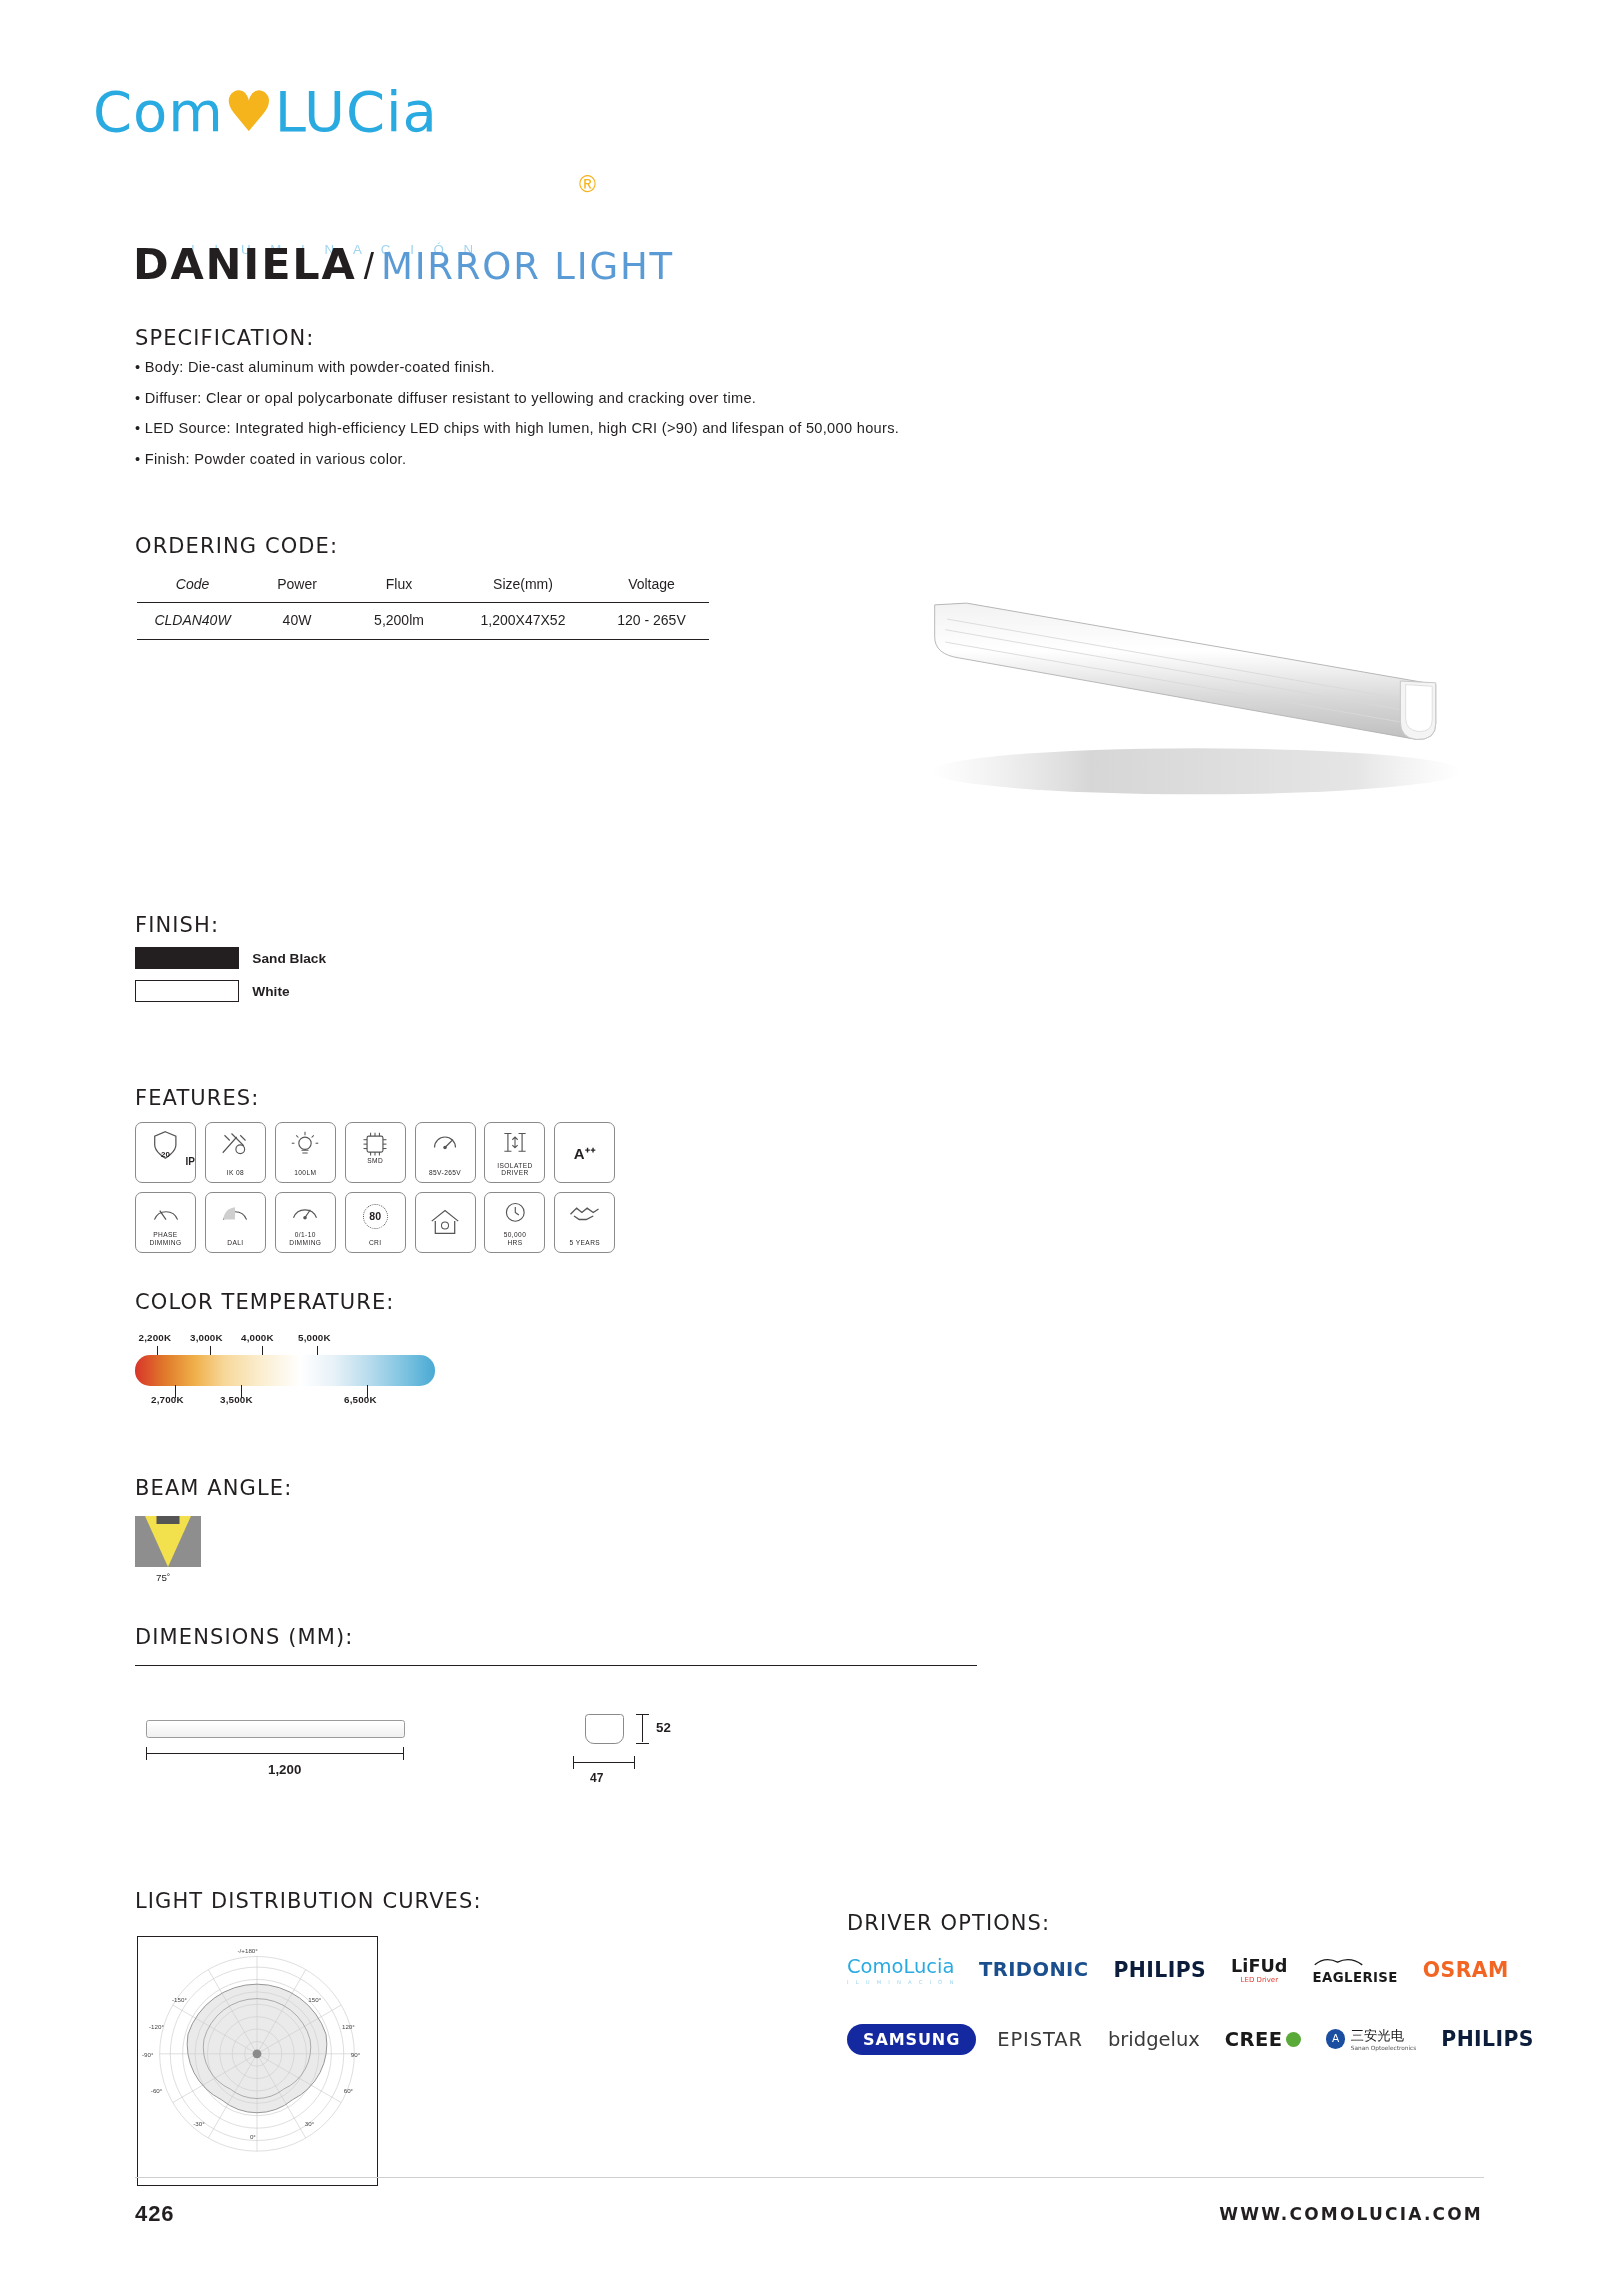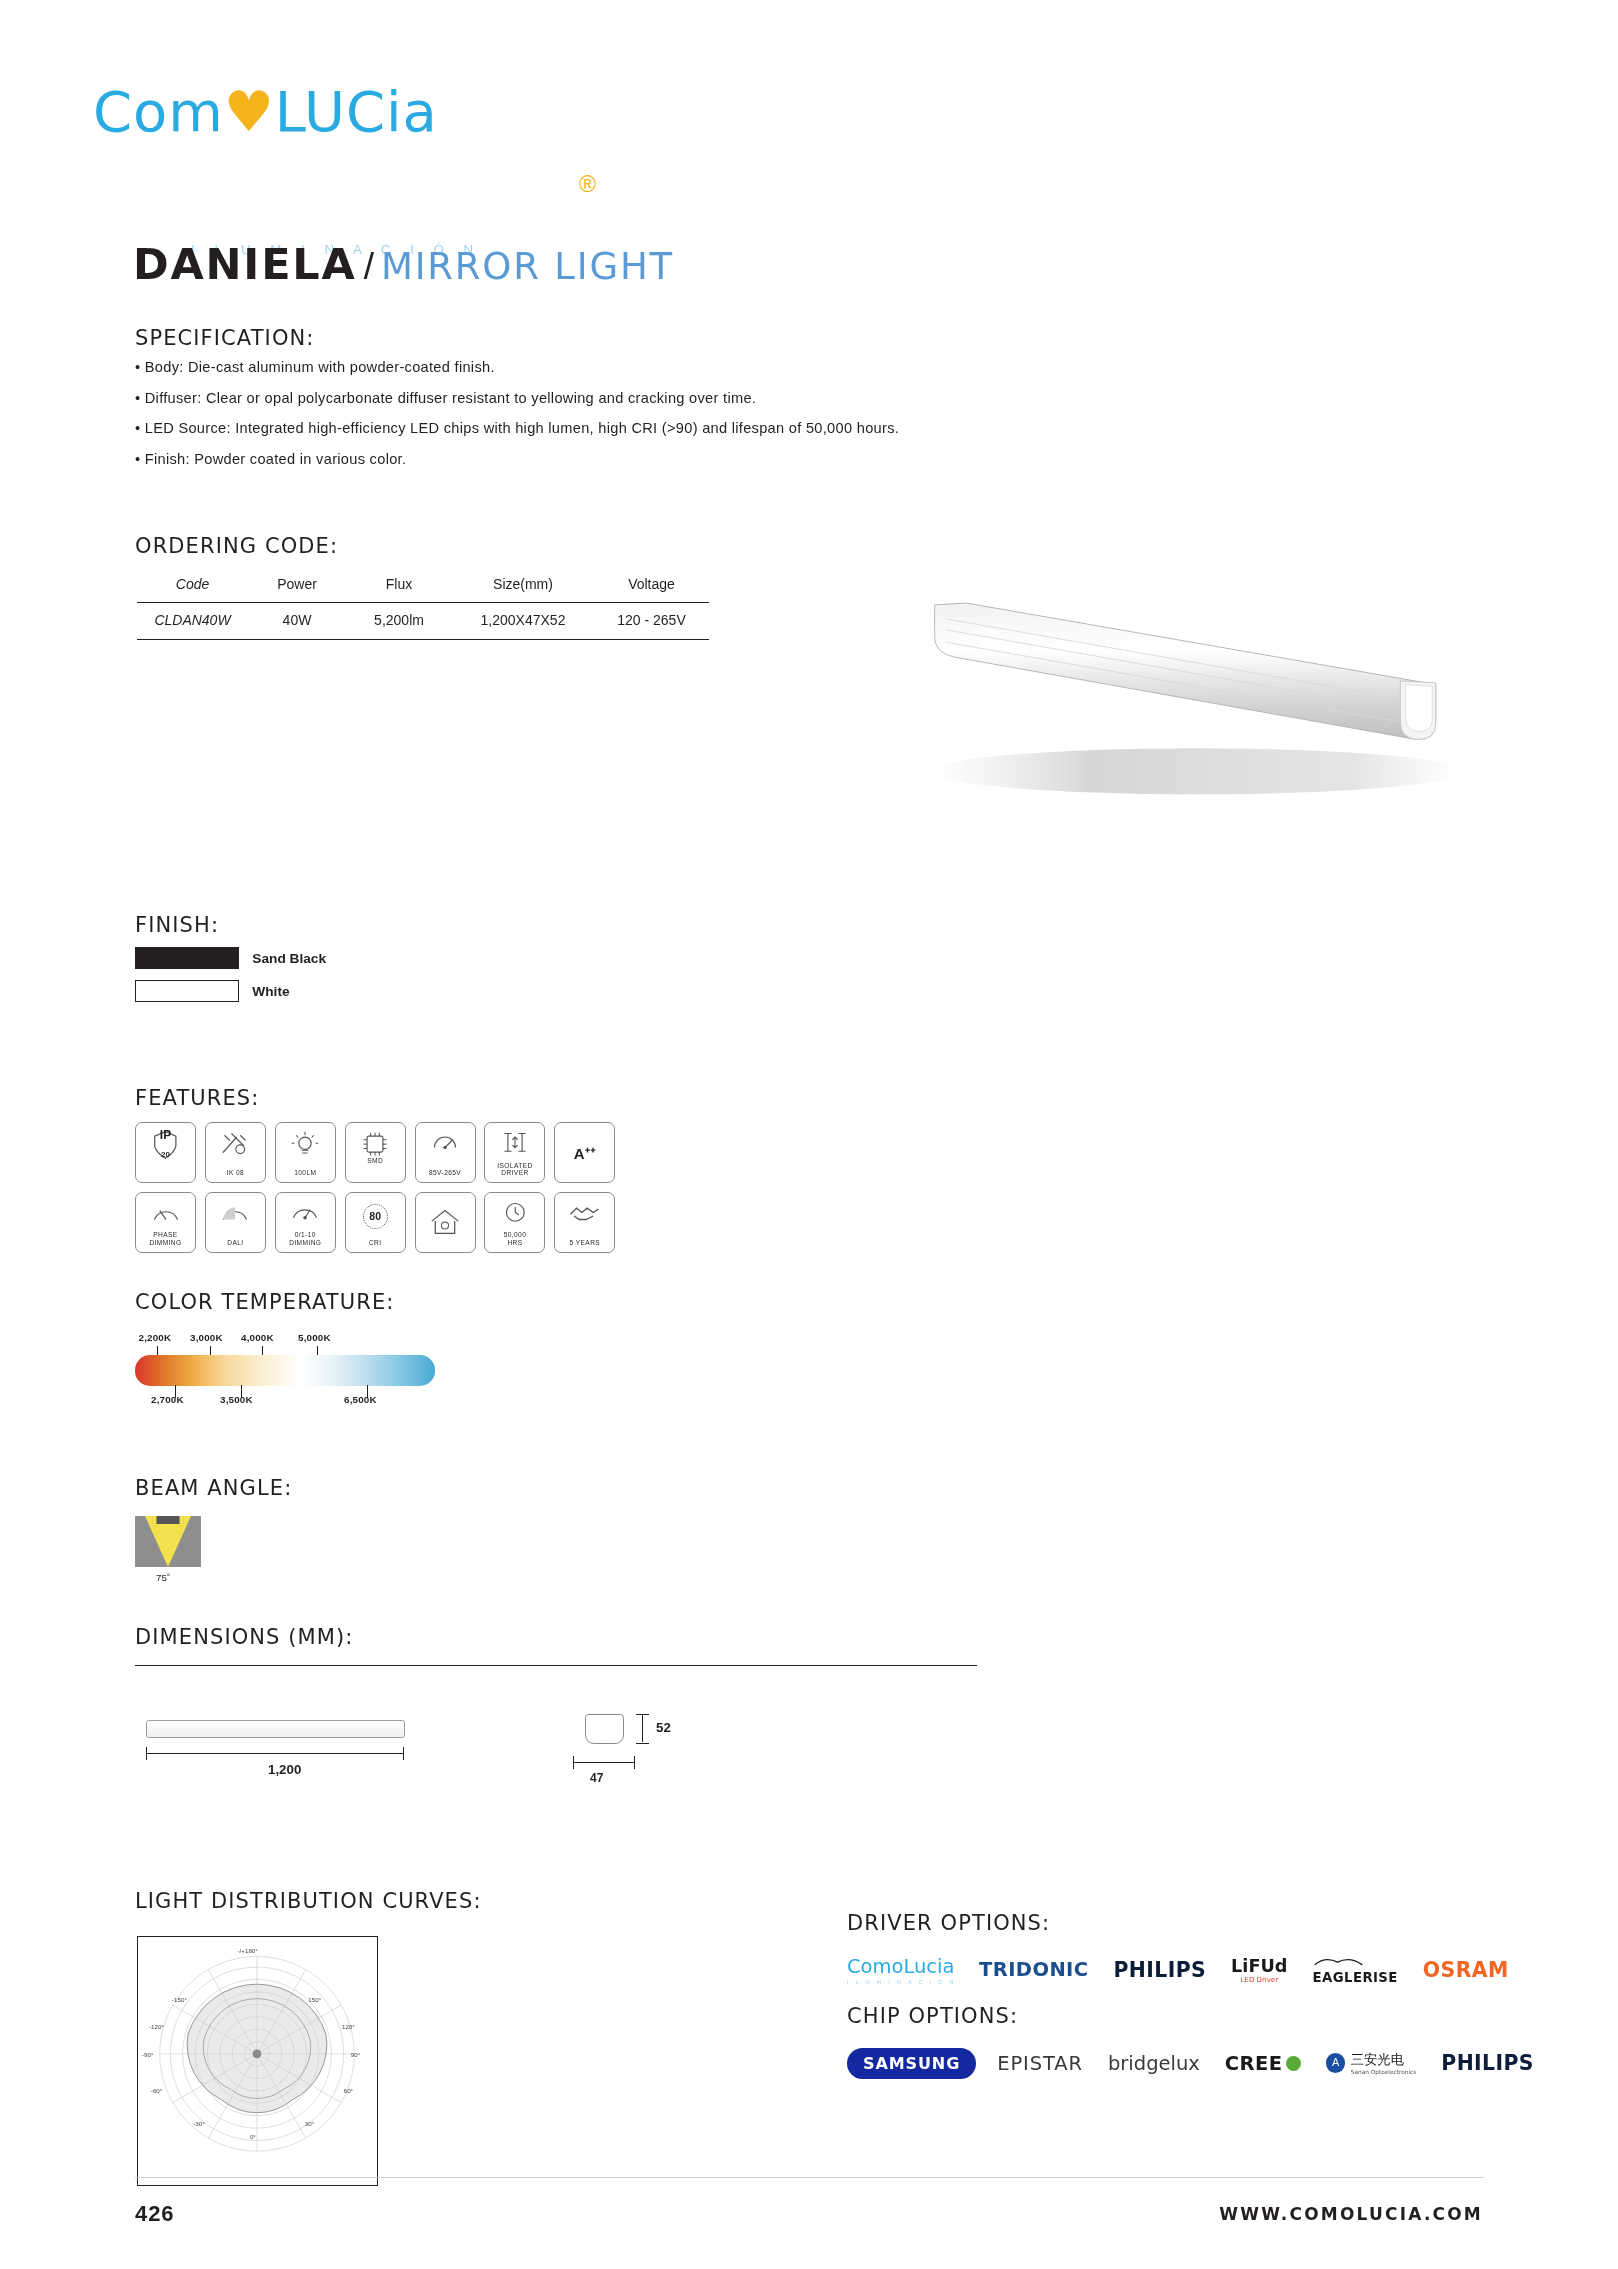--- a/index.html
+++ b/index.html
@@ -238,21 +238,21 @@
   <div class="features">
 
     <div class="feat-row">
 
       <div class="feat">
         <div class="feat-ico">
           <svg width="26.6" height="30" viewBox="0 0 30 34">
               <path d="M15 2 L27 7 V17 C27 25 15 32 15 32 C15 32 3 25 3 17 V7 Z" fill="none" stroke="#555" stroke-width="1.4"></path>
             </svg>
         </div>
-        <div style="position:absolute; left:0; right:0; top:5px; text-align:center; font-size:12px; font-weight:bold;">IP</div>
+        <div style="position:absolute; left:0; right:0; top:33px; text-align:right; font-size:10px; font-weight:bold;">IP</div>
         <div style="position:absolute; left:0; right:0; top:26.6px; text-align:center; font-size:8px; font-weight:bold;">20</div>
       </div>
 
       <div class="feat">
         <div class="feat-ico">
           <svg width="32" height="28" viewBox="0 0 36 32">
               <path d="M4 26 L20 8 M14 4 L28 18 M6 6 L12 12 M24 6 L30 12" stroke="#555" stroke-width="1.3" fill="none"></path>
               <circle cx="24" cy="22" r="5" fill="none" stroke="#555" stroke-width="1.3"></circle>
             </svg>
         </div>
@@ -513,21 +513,20 @@
         <svg width="51" height="12.4" viewBox="0 0 58 14">
             <path d="M2 10 Q14 0 28 7 Q42 0 56 10" fill="none" stroke="#1a1a1a" stroke-width="1.6"></path>
           </svg>
         <div style="font-size:13.3px; font-weight:bold; color:#1a1a1a; letter-spacing:0.4px; margin-top:-1.8px;">EAGLERISE</div>
       </div>
       <div class="brand" style="font-size:20.4px; font-weight:bold; color:#f26522; letter-spacing:0.4px;">OSRAM</div>
     </div>
   </div>
 
   <div class="chip-block">
-    <div style="font-family:'DejaVu Sans',sans-serif; font-size:21px; letter-spacing:1.1px; font-weight:500;">CHIP OPTIONS:</div>
     <div class="brand-row">
       <div class="brand" style="background:#1428a0; border-radius:19.5px; padding:6.2px 16px; margin-right:21px;">
         <span style="color:#ffffff; font-size:16px; font-weight:bold; letter-spacing:0.9px;">SAMSUNG</span>
       </div>
       <div class="brand" style="font-size:19.5px; color:#3a3a3a; letter-spacing:0.9px;">EPISTAR</div>
       <div class="brand" style="font-size:19.5px; color:#3a3a3a;">bridgelux</div>
       <div class="brand" style="display:flex; align-items:center;">
         <span style="font-size:19.5px; font-weight:bold; color:#1a1a1a; letter-spacing:0.4px;">CREE</span>
         <span style="display:inline-block; width:15px; height:15px; background:#5aaa3a; border-radius:50%; margin-left:3.5px;"></span>
       </div>

